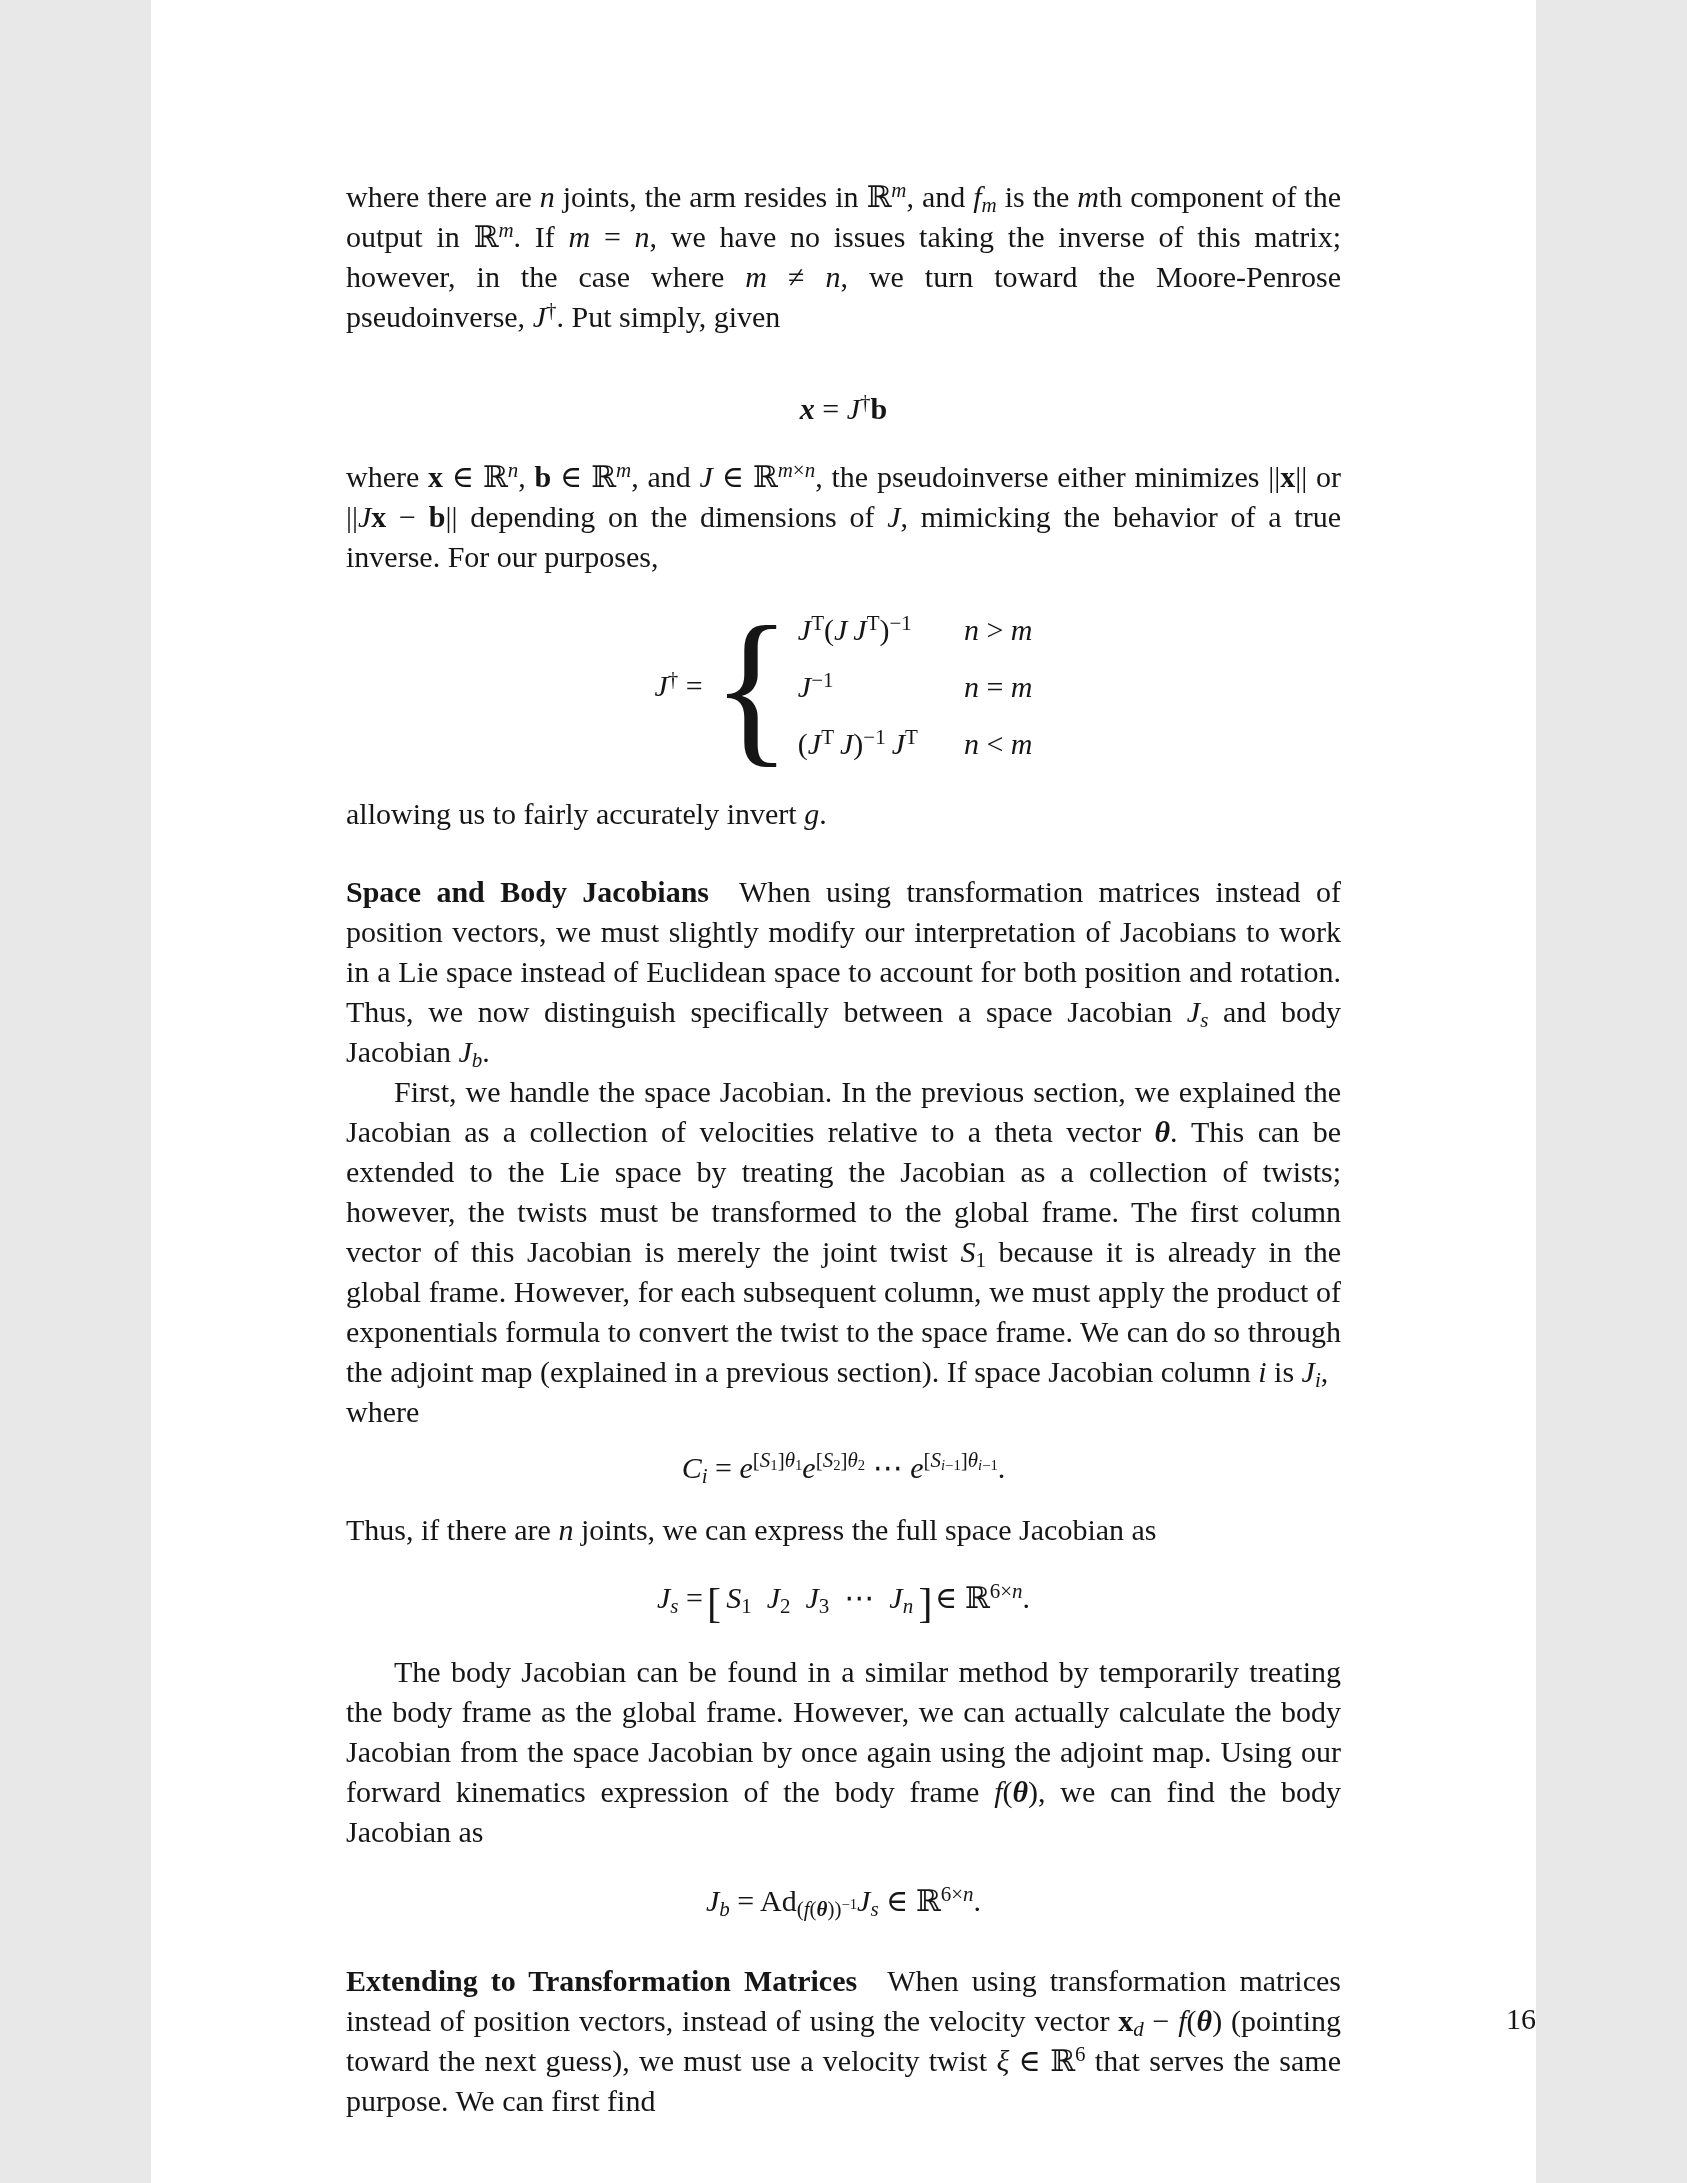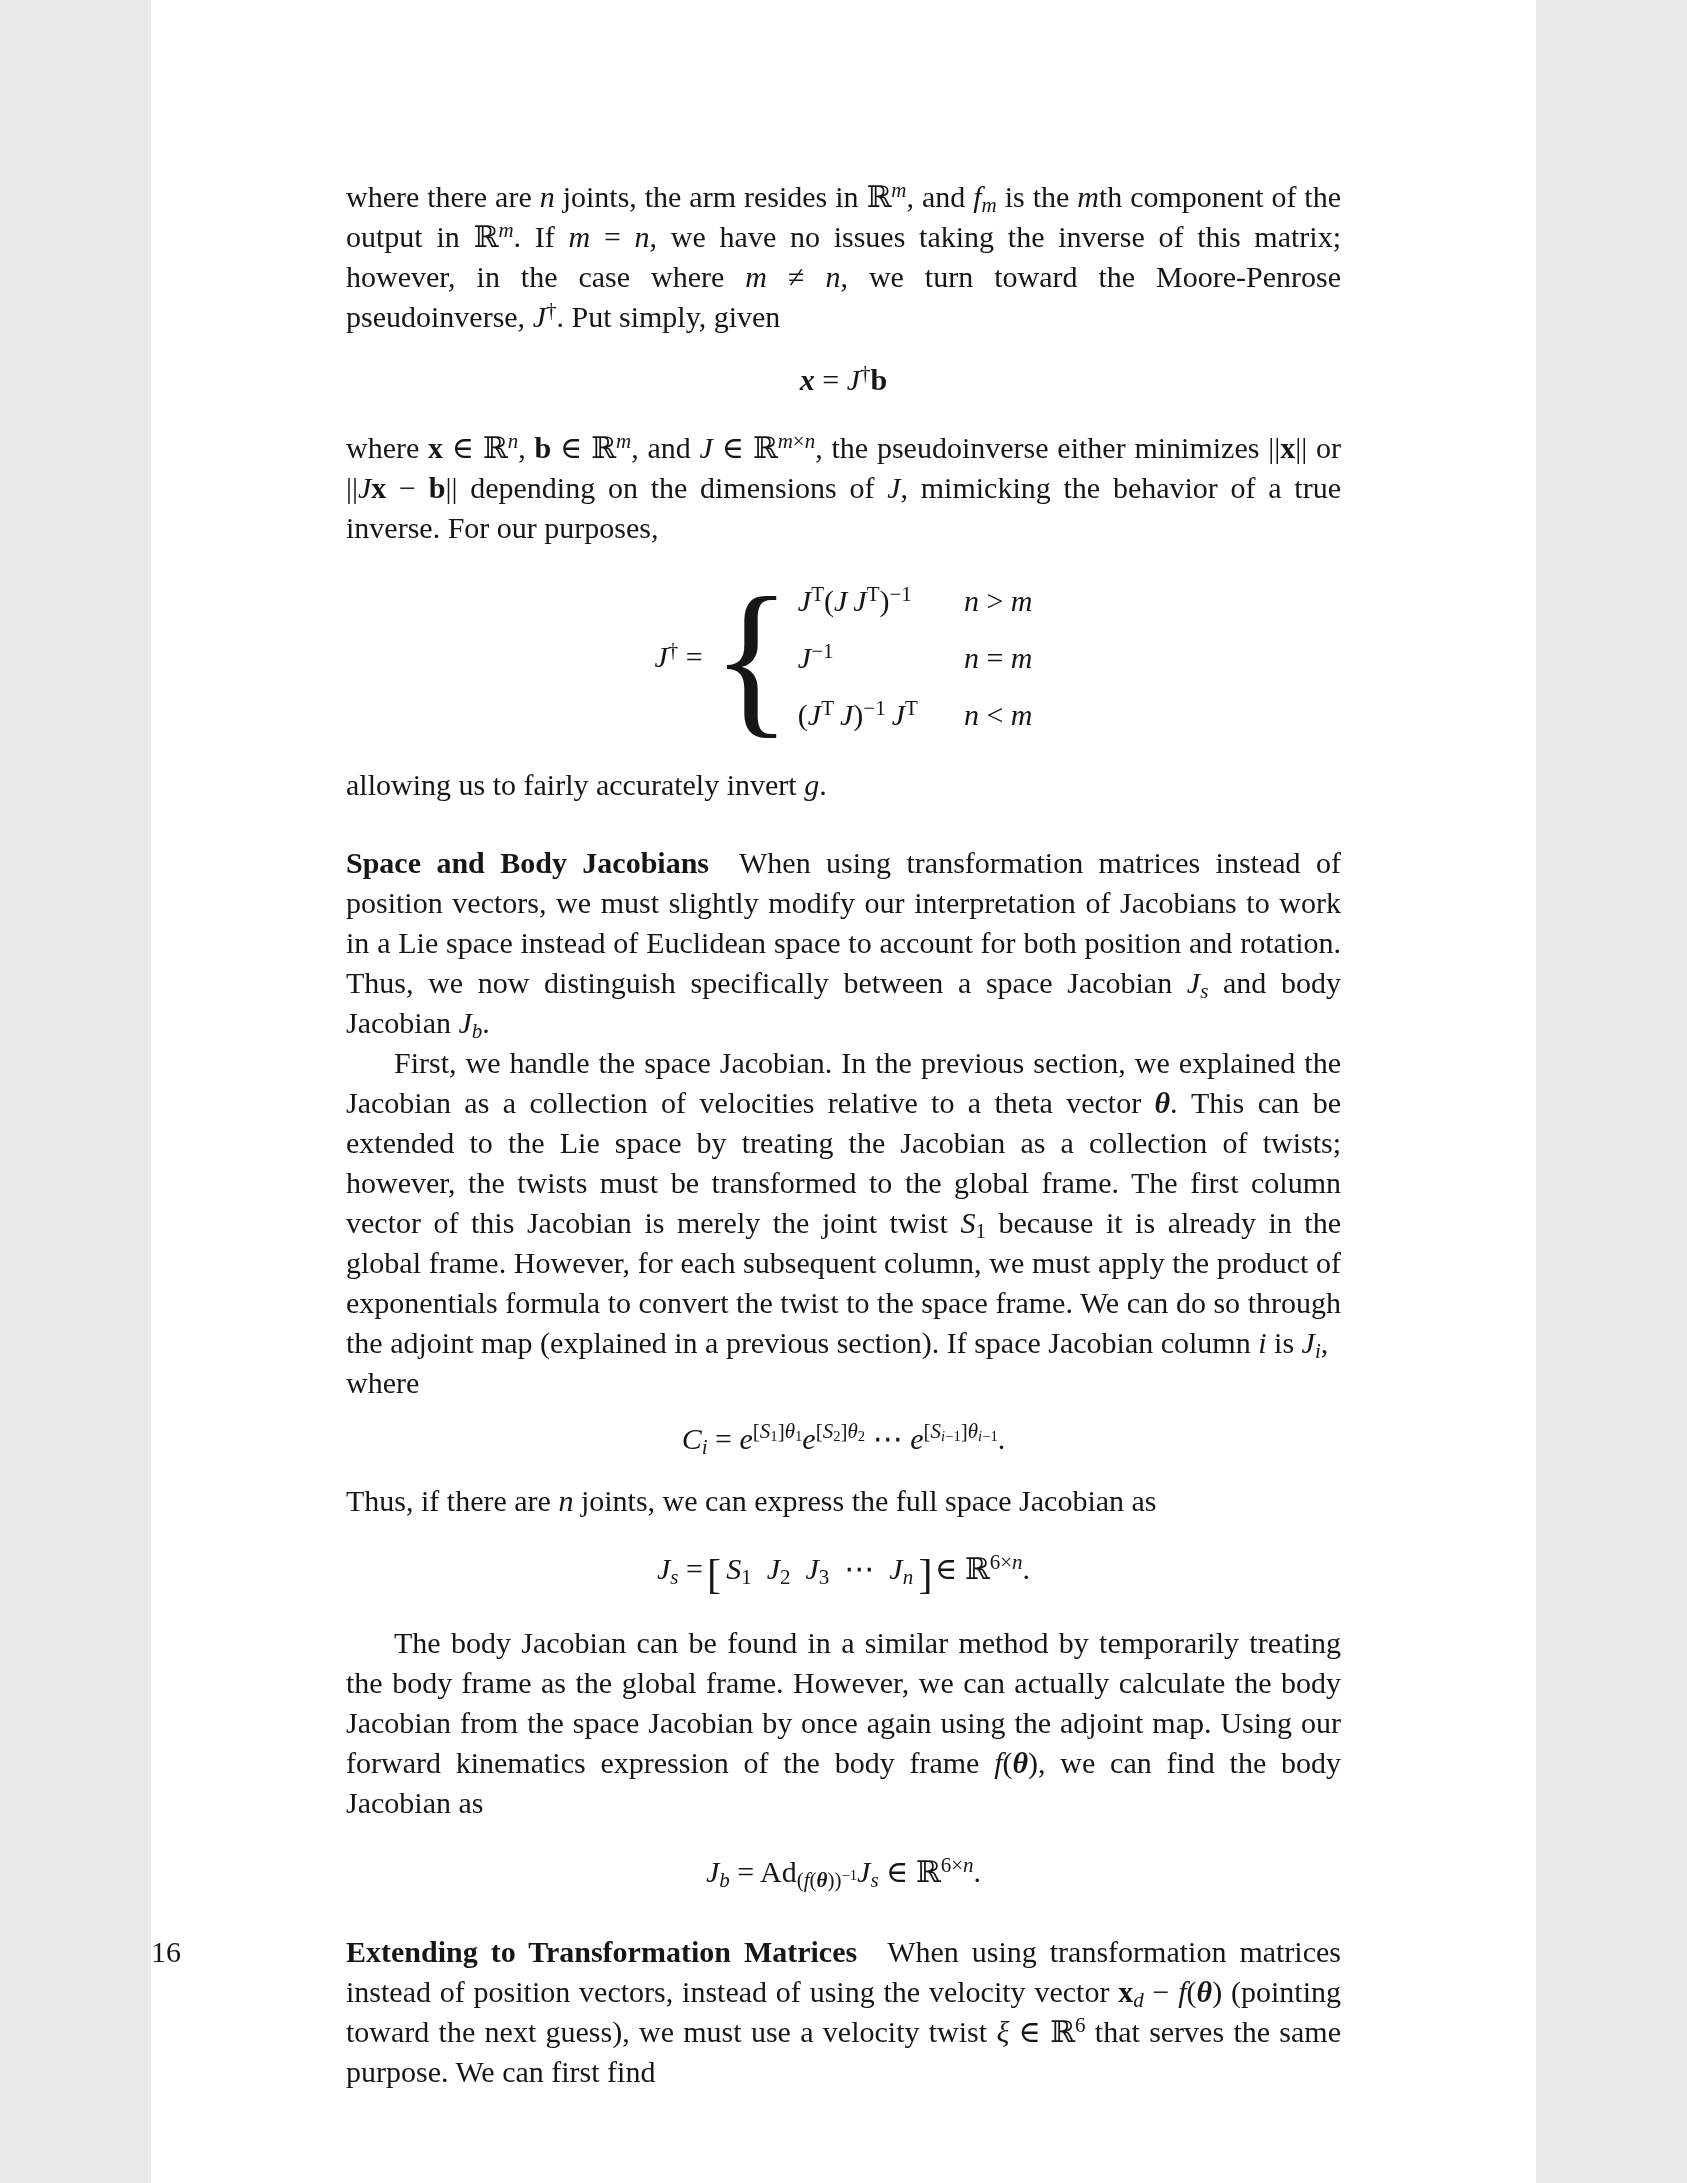--- a/index.html
+++ b/index.html
@@ -22,21 +22,21 @@
   .sec2{margin-top:40px;}
   
   .m-i{font-style:italic;}
   .m-b{font-weight:700;}
   .m-bi{font-weight:700;font-style:italic;}
   .m-sup,.m-supi{font-size:70%;vertical-align:0.5em;line-height:0;}
   .m-sub,.m-subi{font-size:70%;vertical-align:-0.22em;line-height:0;}
   .m-supi,.m-subi{font-style:italic;}
   
   .eq{text-align:center;}
-  .eq-x{margin:23px 0 28px;}
+  .eq-x{margin:52px 0 28px;}
   .eq-ji{margin:24px 0 14.6px;}
   .eq-ci{margin:16px 0 22.5px;}
   .eq-jb{margin:29px 0 0;}
   .eq-flex{display:flex;align-items:center;justify-content:center;}
   .eq-cases{margin:26.5px 0 25px;}
   .brace{
     font-size:165px;
     line-height:165px;
     font-weight:400;
     display:inline-block;
@@ -59,22 +59,22 @@
     line-height:0;
     display:inline-block;
     position:relative;
     top:4.6px;
   }
   .lbr{margin:0 5.3px 0 4px;}
   .rbr{margin:0 2.6px 0 5.3px;}
   .vec{display:inline-flex;gap:15px;align-items:baseline;}
   .folio{
     position:absolute;
-    left:0;top:1932px;width:100%;
-    text-align:left;
+    left:0;top:1999px;width:100%;
+    text-align:right;
   }
 </style>
 </head>
 <body>
 
 <div class="page">
 
   <p><span>where there are </span><span class="m-i">n</span><span> joints, the arm resides in ℝ</span><span class="m-supi">m</span><span>, and </span><span class="m-i">f</span><span class="m-subi">m</span><span> is the </span><span class="m-i">m</span><span>th component of the output in ℝ</span><span class="m-supi">m</span><span>. If </span><span class="m-i">m</span><span> = </span><span class="m-i">n</span><span>, we have no issues taking the inverse of this matrix; however, in the case where </span><span class="m-i">m</span><span> ≠ </span><span class="m-i">n</span><span>, we turn toward the Moore-Penrose pseudoinverse, </span><span class="m-i">J</span><span class="m-sup">†</span><span>. Put simply, given</span></p>
 
   <div class="eq eq-x"><span class="m-bi">x</span><span> = </span><span class="m-i">J</span><span class="m-sup">†</span><span class="m-b">b</span></div>

